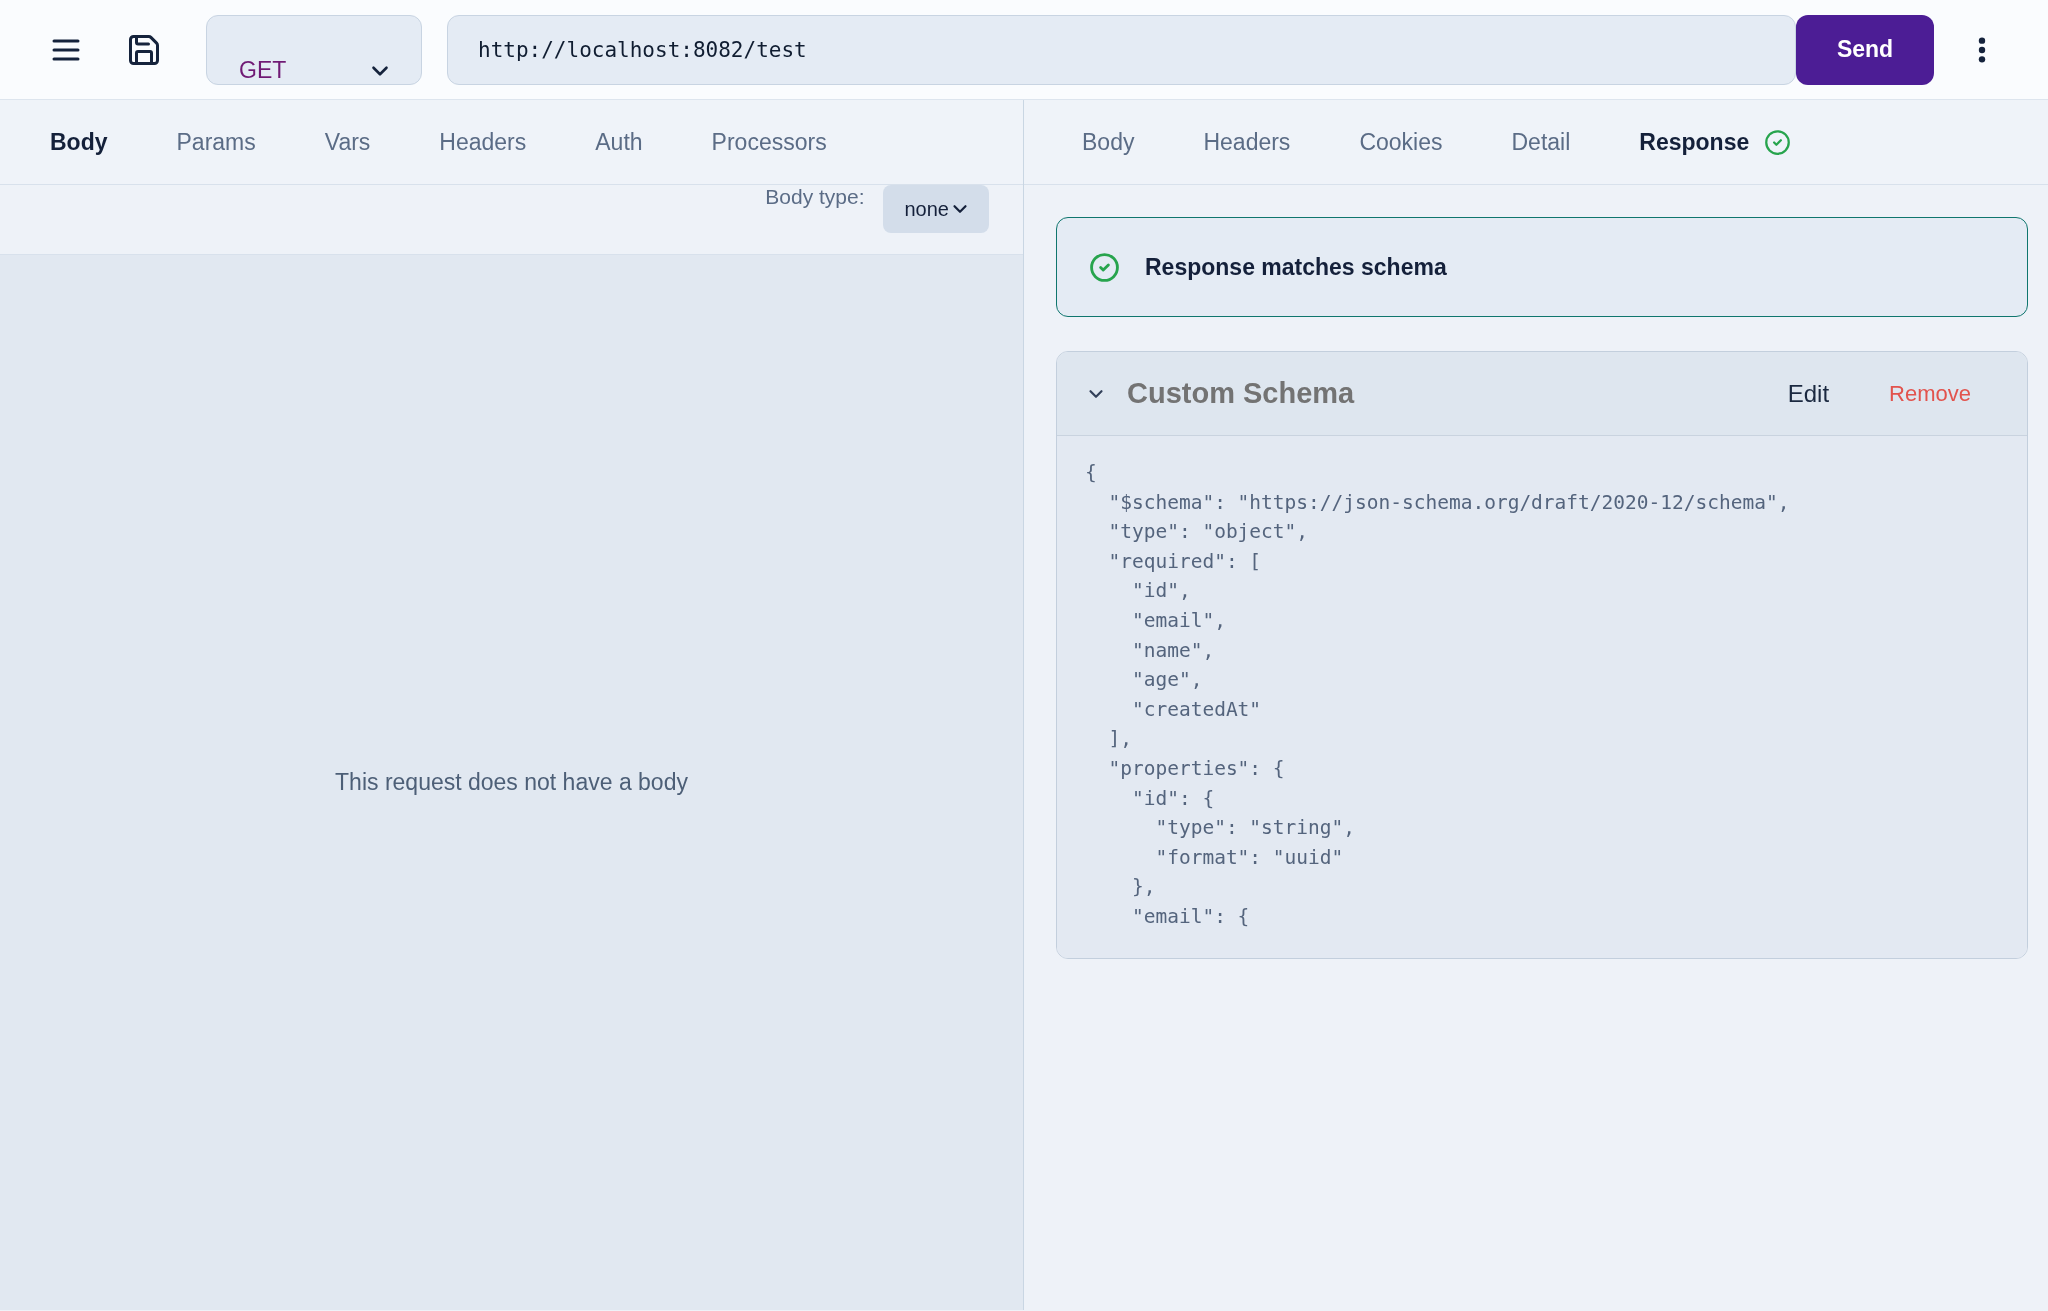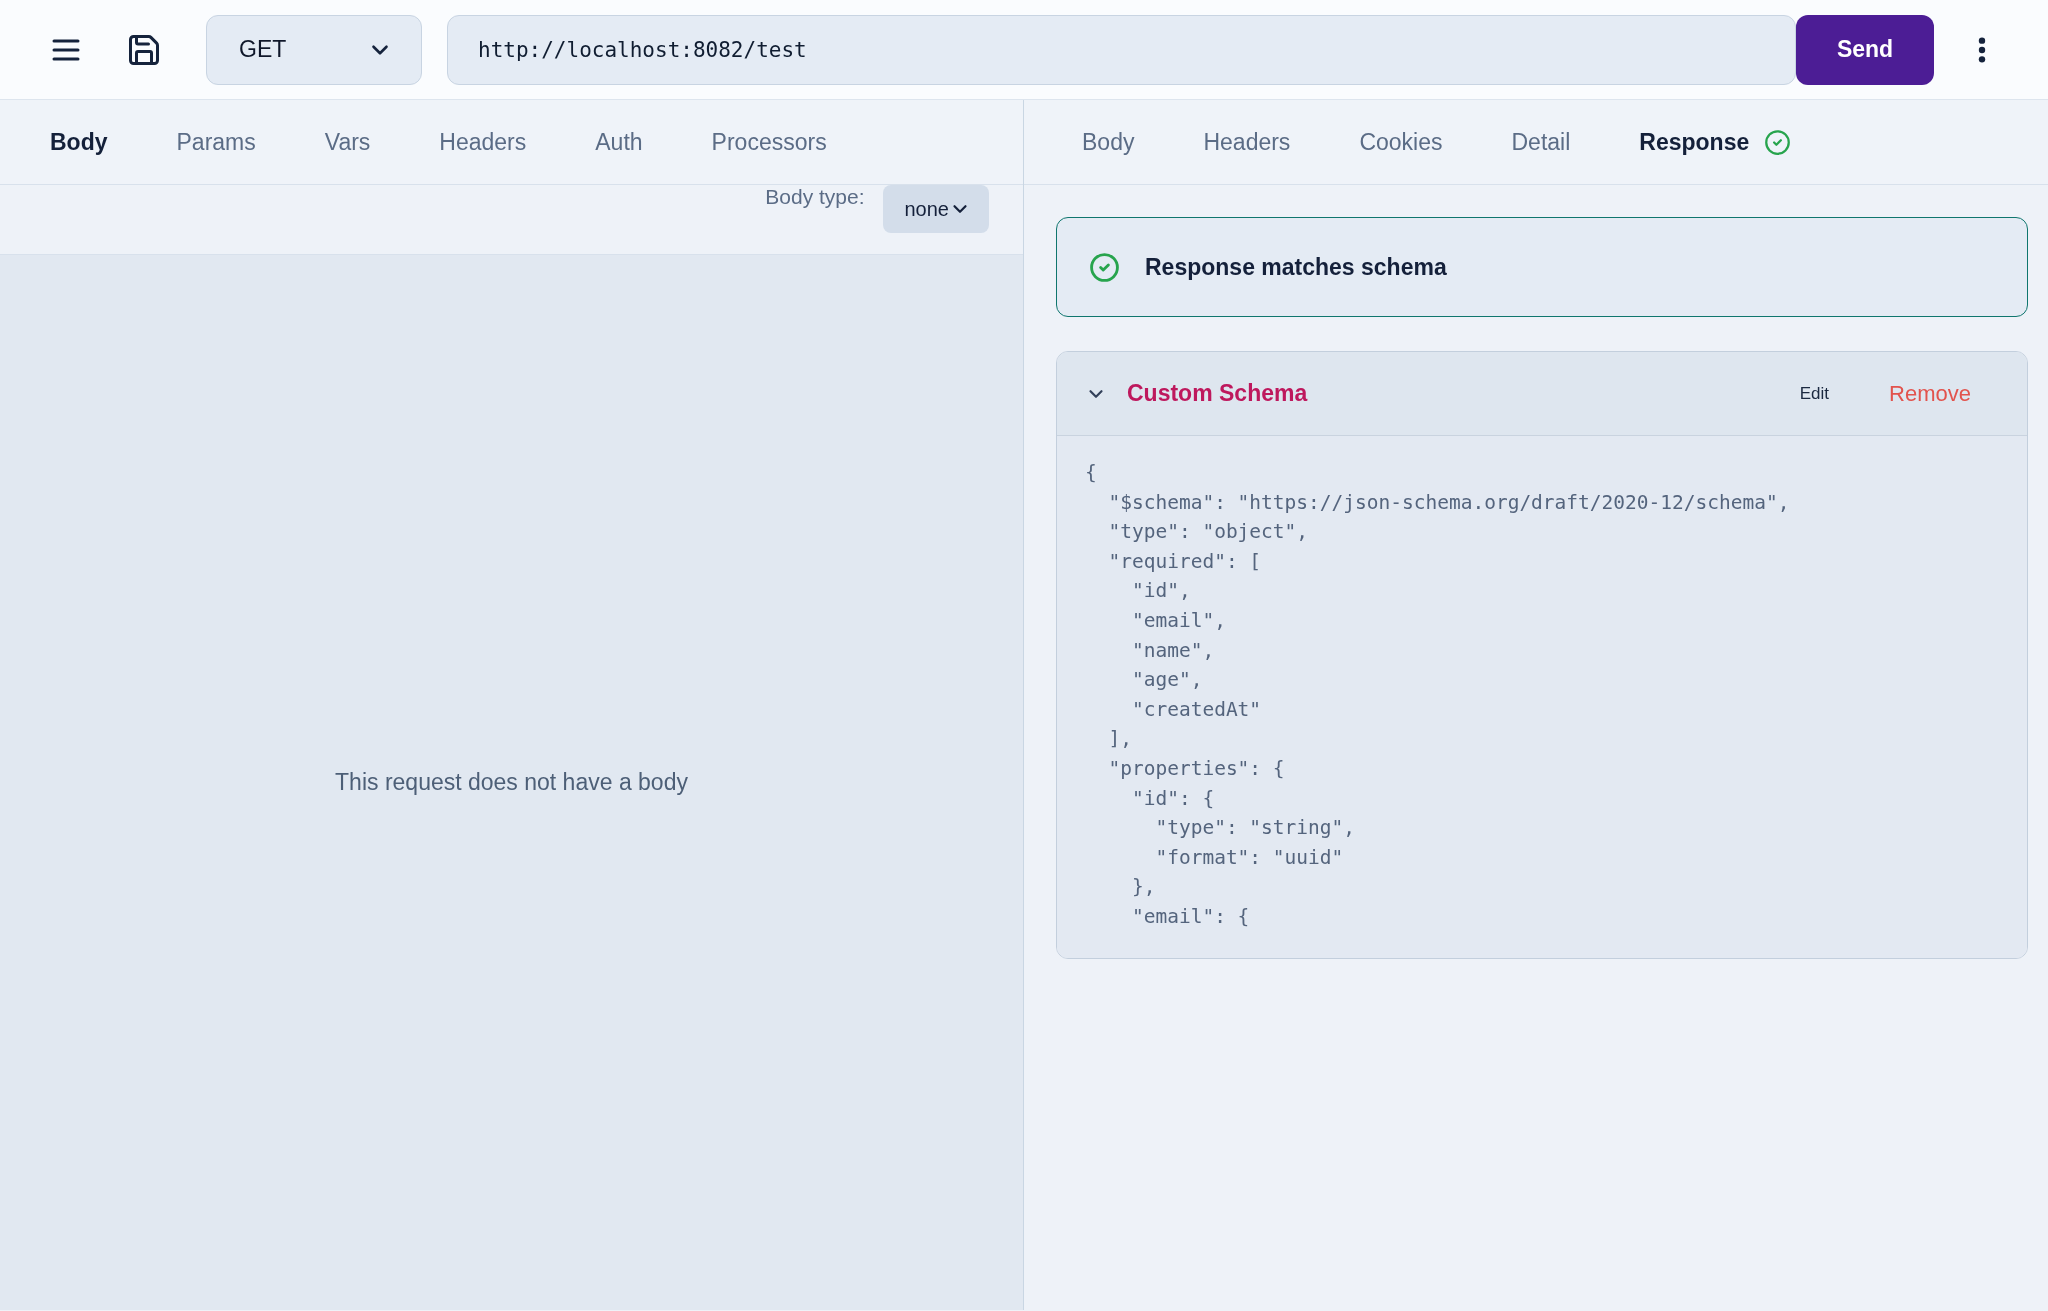--- a/index.html
+++ b/index.html
@@ -25,23 +25,23 @@
     color: #15233c; display: flex; align-items: center; justify-content: center;
     width: 44px; height: 44px; flex: 0 0 auto;
   }
   .icon-btn svg { width: 36px; height: 36px; }
   .method-select {
     margin-left: 40px;
     width: 216px; height: 70px; flex: 0 0 auto;
     background: #e4ebf4;
     border: 1.5px solid #c8d4e2;
     border-radius: 12px;
-    display: flex; align-items: center; justify-content: space-between;
+    display: flex; align-items: flex-end; justify-content: space-between;
     padding: 0 28px 0 32px;
-    font-size: 23px; color: #0f172a;
+    font-size: 23px; color: #701a75;
     cursor: pointer;
   }
   .method-select svg { width: 26px; height: 26px; color: #15233c; }
   .url-input {
     margin-left: 25px; flex: 1 1 auto; height: 70px;
     background: #e4ebf4;
     border: 1.5px solid #c8d4e2;
     border-radius: 12px;
     padding: 0 30px;
     font-family: "DejaVu Sans Mono", monospace;
@@ -136,22 +136,22 @@
   }
   .schema-header {
     height: 84px;
     background: #dee6ef;
     border-bottom: 1px solid #c9d3df;
     display: flex; align-items: center;
     padding: 0 56px 0 28px;
   }
   .schema-header .chev { width: 22px; height: 22px; color: #33415a; display: inline-flex; cursor: pointer; flex: 0 0 auto; }
   .schema-header .chev svg { width: 22px; height: 22px; }
-  .schema-title { margin-left: 20px; font-size: 23px; font-weight: 700; color: #be185d; }
-  .schema-edit { margin-left: auto; font-size: 17px; color: #1b2940; cursor: pointer; }
+  .schema-title { margin-left: 20px; font-size: 29px; font-weight: 700; color: #737373; }
+  .schema-edit { margin-left: auto; font-size: 24px; color: #1b2940; cursor: pointer; }
   .schema-remove { margin-left: 60px; font-size: 22px; color: #e2534d; cursor: pointer; }
   .schema-code {
     background: #e3e9f2;
     padding: 22px 28px 26px 28px;
   }
   .schema-code pre {
     font-family: "DejaVu Sans Mono", monospace;
     font-size: 19.5px; line-height: 29.6px;
     color: #54647d;
     white-space: pre;

